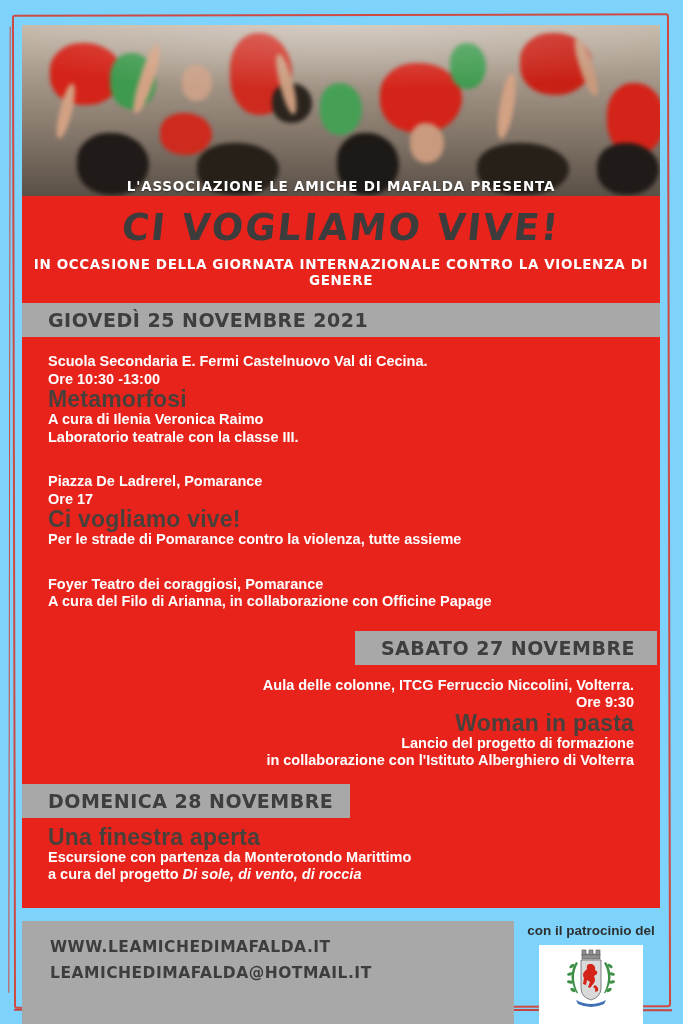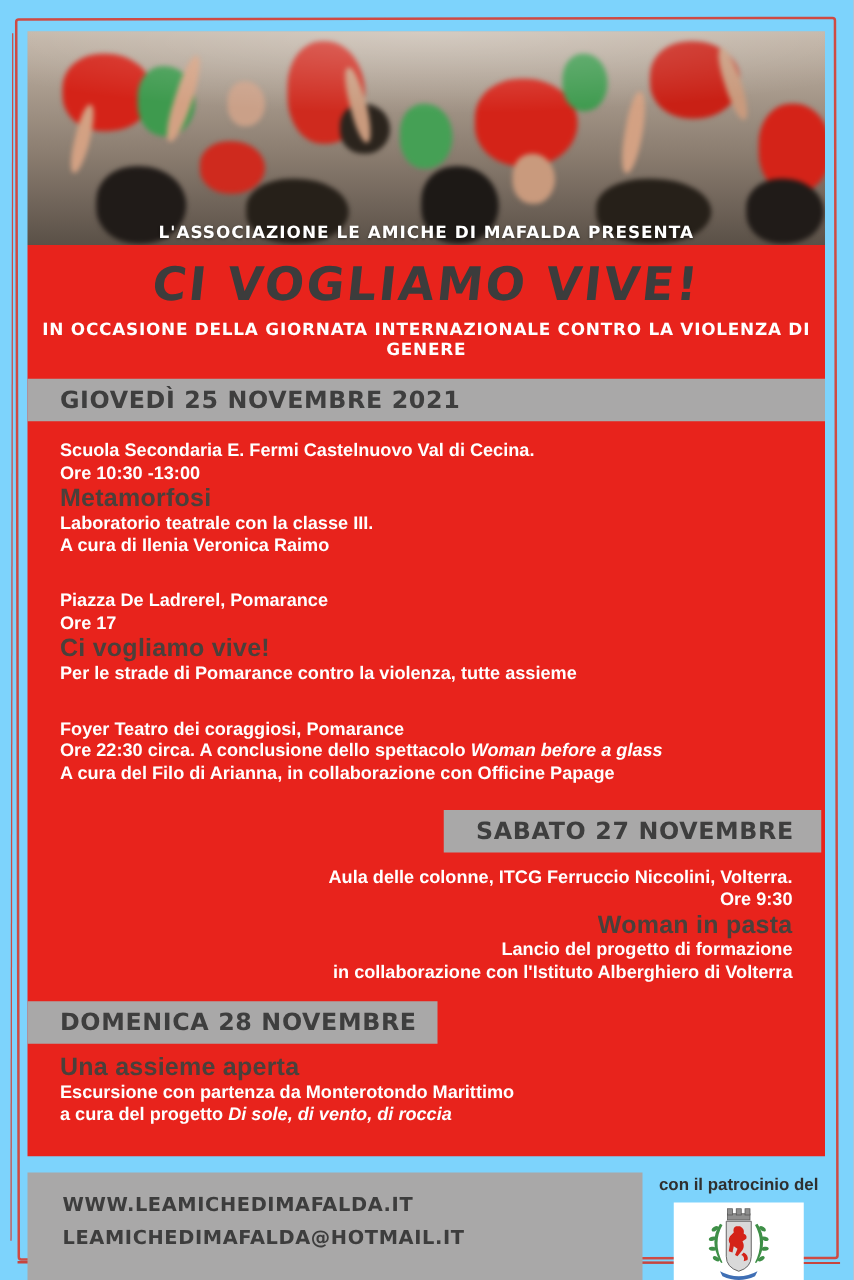--- a/index.html
+++ b/index.html
@@ -38,21 +38,21 @@
 
   .banner { background:#a9a8a8; color:#3e3e3e; height:34px; line-height:34px;
             font-family:"DejaVu Sans", sans-serif; font-weight:bold; font-size:19px; letter-spacing:.5px; }
   .banner-full  { width:638px; margin-top:15px; padding-left:26px; }
   .banner-right { width:302px; margin-left:333px; margin-top:20px; padding-right:22px; text-align:right; }
   .banner-left  { width:328px; margin-top:14px; padding-left:26px; }
 
   .evt { padding:0 26px; font-weight:bold; font-size:14.5px; line-height:17.5px; }
   .evt.first { margin-top:16px; }
   .evt + .evt { margin-top:27px; }
-  .evt .h { color:#4a403b; font-size:20px; line-height:23px; letter-spacing:.2px; }
+  .evt .h { color:#4a403b; font-size:23px; line-height:23px; letter-spacing:.2px; }
   .evt.right { text-align:right; margin-top:12px; }
   .it { font-style:italic; }
 
   
   .footer { display:flex; margin-top:13px; align-items:flex-start; }
   .contact { background:#a9a8a8; width:498px; height:117px; padding:13px 0 0 28px; color:#3d3d3d; }
   .contact .line { font-family:"DejaVu Sans", sans-serif; font-weight:bold; font-size:15.5px;
                    letter-spacing:.5px; line-height:26px; }
 
   .patronage { width:140px; margin-left:8px; text-align:center; }
@@ -100,51 +100,50 @@
     <div class="redbox">
       <div class="title">CI VOGLIAMO VIVE!</div>
       <div class="subtitle">IN OCCASIONE DELLA GIORNATA INTERNAZIONALE CONTRO LA VIOLENZA DI GENERE</div>
 
       <div class="banner banner-full">GIOVEDÌ 25 NOVEMBRE 2021</div>
 
       <div class="evt first">
         <div>Scuola Secondaria E. Fermi Castelnuovo Val di Cecina.</div>
         <div>Ore 10:30 -13:00</div>
         <div class="h">Metamorfosi</div>
+        <div>A cura di Ilenia Veronica Raimo</div>
         <div>Laboratorio teatrale con la classe III.</div>
-        <div>A cura di Ilenia Veronica Raimo</div>
       </div>
 
       <div class="evt">
         <div>Piazza De Ladrerel, Pomarance</div>
         <div>Ore 17</div>
         <div class="h">Ci vogliamo vive!</div>
         <div>Per le strade di Pomarance contro la violenza, tutte assieme</div>
       </div>
 
       <div class="evt">
         <div>Foyer Teatro dei coraggiosi, Pomarance</div>
-        <div><span>Ore 22:30 circa. A conclusione dello spettacolo </span><span class="it">Woman before a glass</span></div>
         <div>A cura del Filo di Arianna, in collaborazione con Officine Papage</div>
       </div>
 
       <div class="banner banner-right">SABATO 27 NOVEMBRE</div>
 
       <div class="evt right">
         <div>Aula delle colonne, ITCG Ferruccio Niccolini, Volterra.</div>
         <div>Ore 9:30</div>
         <div class="h">Woman in pasta</div>
         <div>Lancio del progetto di formazione</div>
         <div>in collaborazione con l'Istituto Alberghiero di Volterra</div>
       </div>
 
       <div class="banner banner-left">DOMENICA 28 NOVEMBRE</div>
 
       <div class="evt" style="margin-top:8px; padding-bottom:24px;">
-        <div class="h">Una assieme aperta</div>
+        <div class="h">Una finestra aperta</div>
         <div>Escursione con partenza da Monterotondo Marittimo</div>
         <div><span>a cura del progetto </span><span class="it">Di sole, di vento, di roccia</span></div>
       </div>
     </div>
 
     <div class="footer">
       <div class="contact">
         <div class="line">WWW.LEAMICHEDIMAFALDA.IT</div>
         <div class="line">LEAMICHEDIMAFALDA@HOTMAIL.IT</div>
 

